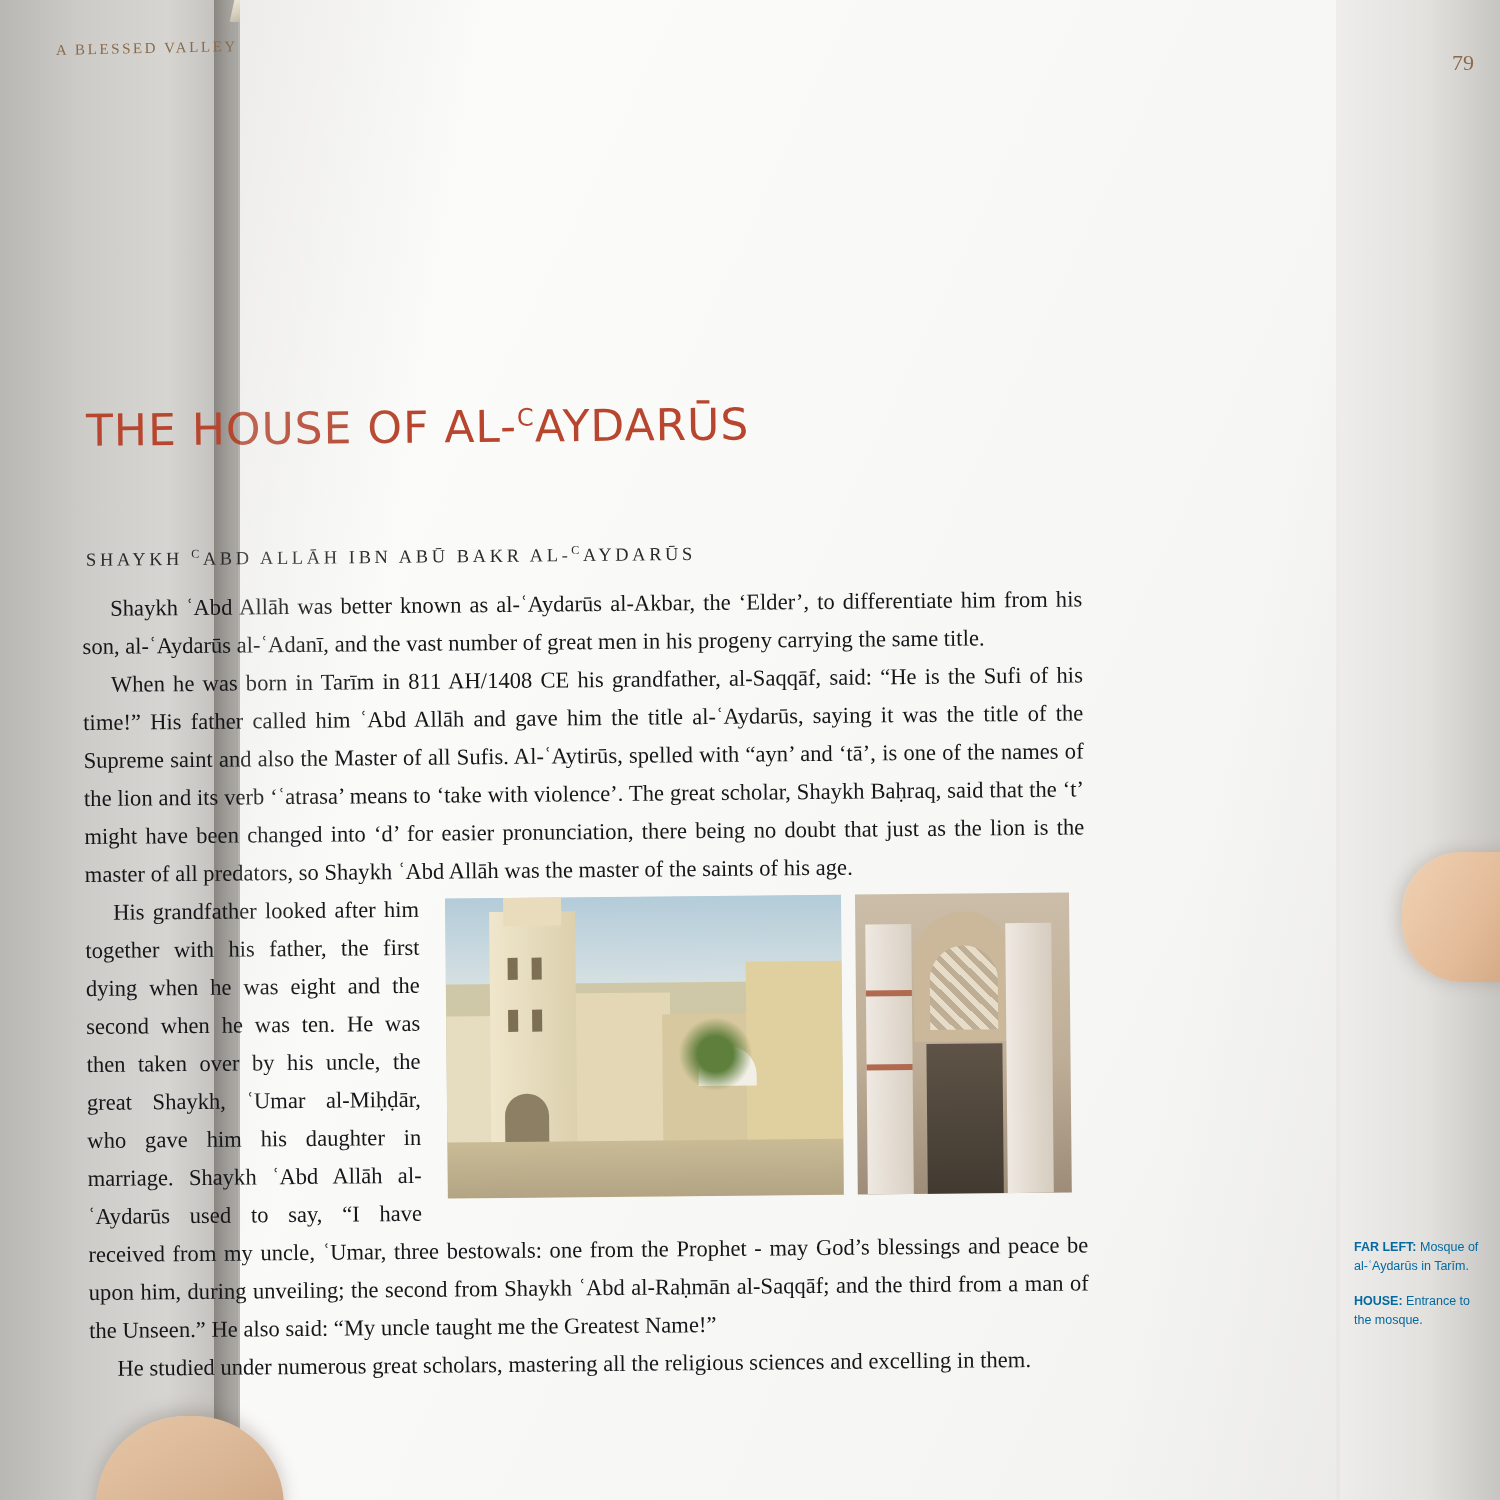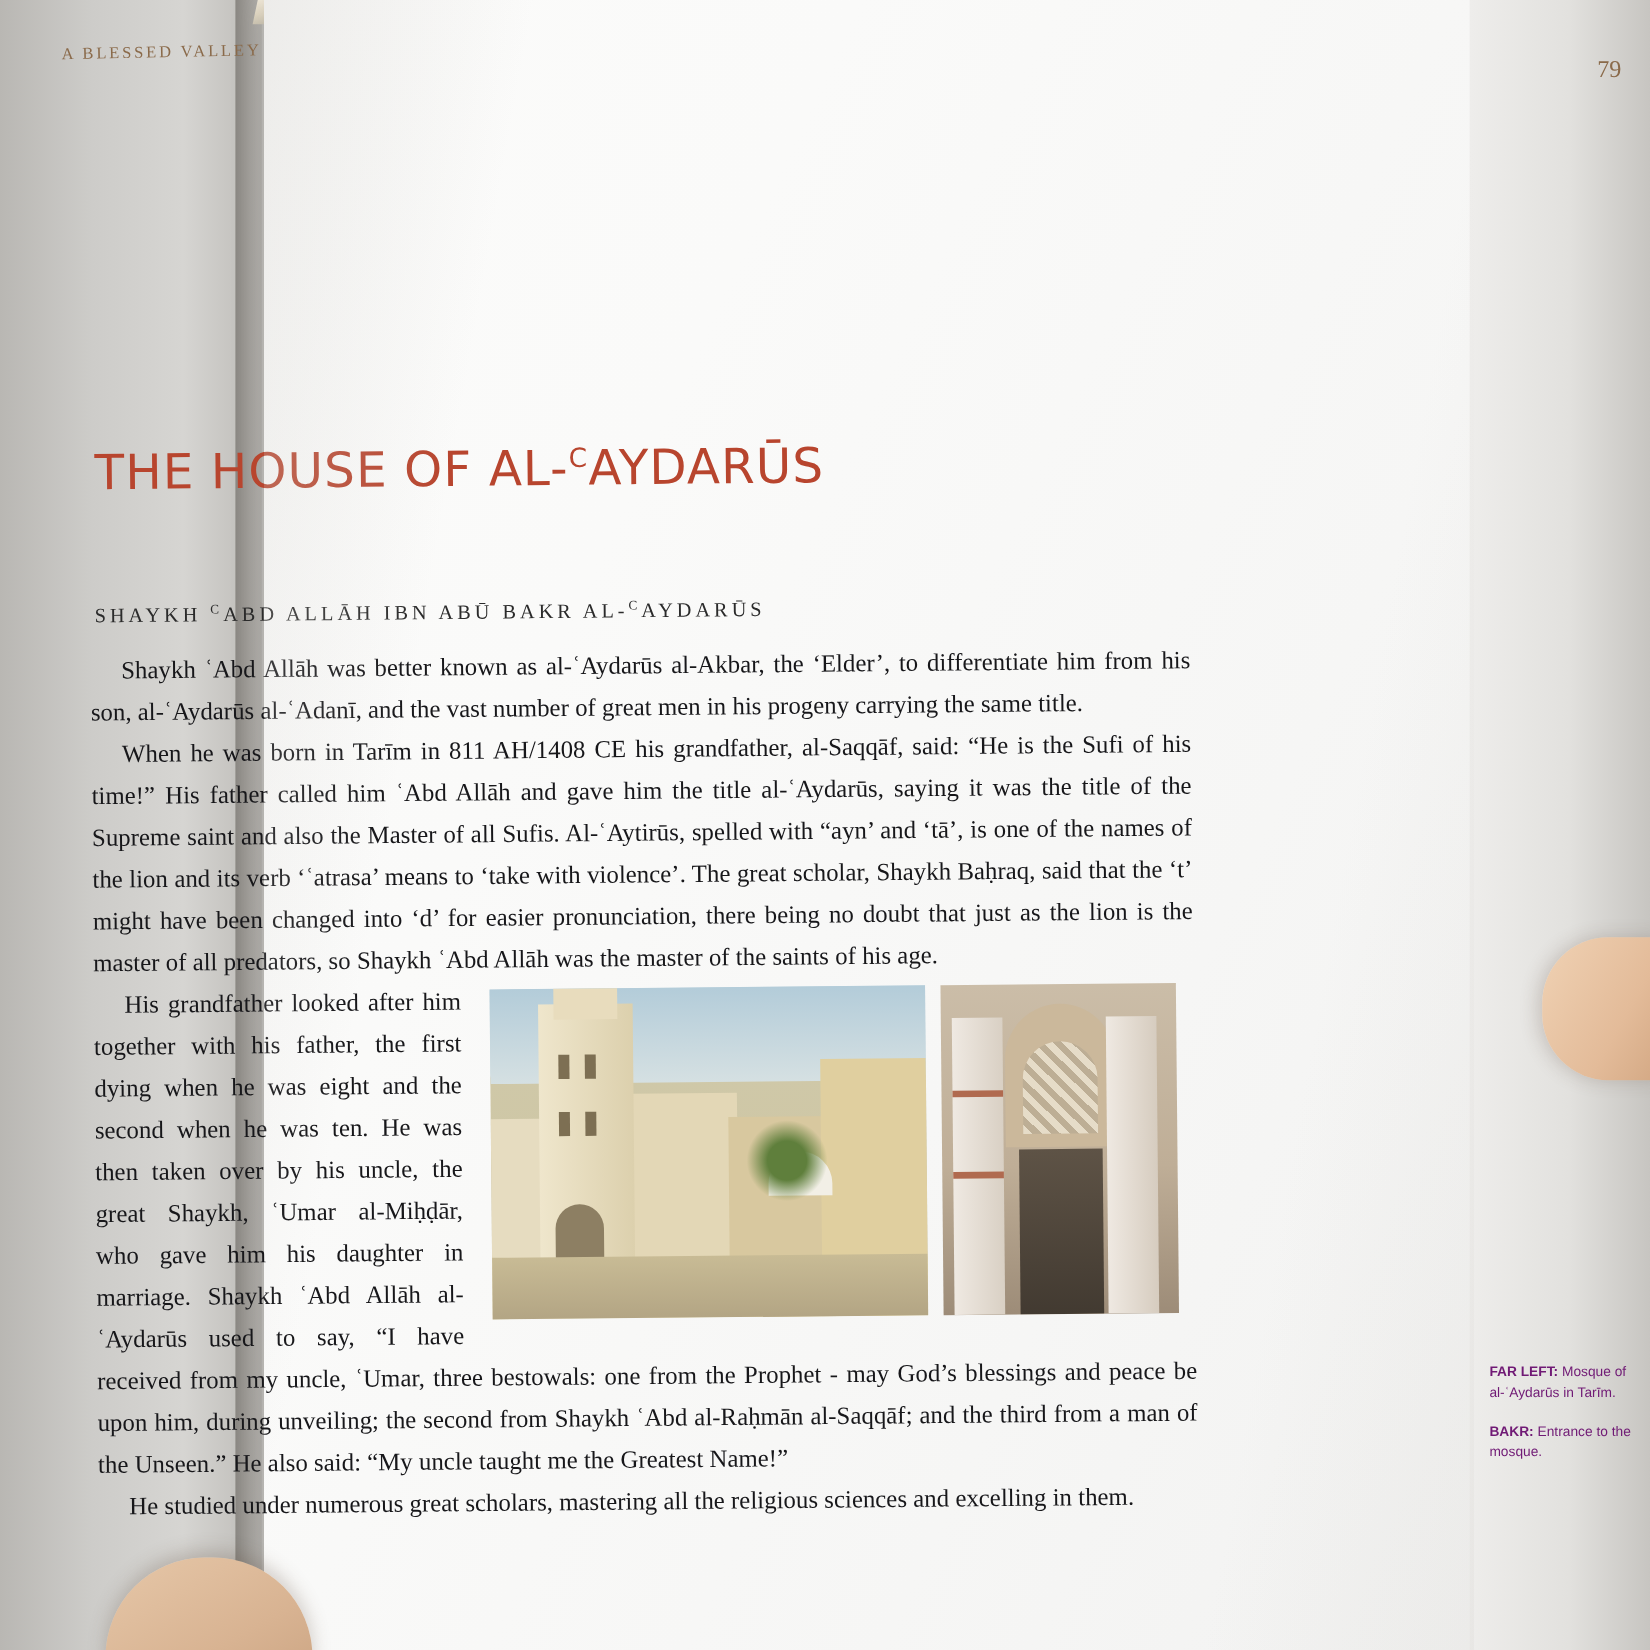--- a/index.html
+++ b/index.html
@@ -199,21 +199,21 @@
   .e-door { position:absolute; left:70px; top:150px; width:76px; height:150px; background:linear-gradient(to bottom,#5e5346,#423a31); }
   .e-band { position:absolute; left:10px; width:46px; height:6px; background:#b06a4f; }
 
   .caption-col {
     position: absolute;
     left: 1354px; top: 1238px;
     width: 130px;
     font-family: "Liberation Sans", sans-serif;
     font-size: 12.5px;
     line-height: 19px;
-    color: #701a75;
+    color: #0369a1;
   }
   .caption-col p { margin: 0 0 16px 0; }
   .caption-col b { font-weight: 700; }
 </style>
 </head>
 <body>
 
 <div id="page">
 
   <div class="left-page-edge"></div>
@@ -272,20 +272,20 @@
         </div>
 
         <p class="para">His grandfather looked after him together with his father, the first dying when he was eight and the second when he was ten. He was then taken over by his uncle, the great Shaykh, ʿUmar al-Miḥḍār, who gave him his daughter in marriage. Shaykh ʿAbd Allāh al-ʿAydarūs used to say, “I have received from my uncle, ʿUmar, three bestowals: one from the Prophet - may God’s blessings and peace be upon him, during unveiling; the second from Shaykh ʿAbd al-Raḥmān al-Saqqāf; and the third from a man of the Unseen.” He also said: “My uncle taught me the Greatest Name!”</p>
         <p class="para">He studied under numerous great scholars, mastering all the religious sciences and excelling in them.</p>
       </div>
     </div>
   </div>
 
   <div class="caption-col">
     <p><b>FAR LEFT:</b><span> Mosque of al-ʿAydarūs in Tarīm.</span></p>
-    <p><b>BAKR:</b><span> Entrance to the mosque.</span></p>
+    <p><b>HOUSE:</b><span> Entrance to the mosque.</span></p>
   </div>
 
   <div class="page-sheen"></div>
   <div class="thumb"></div>
   <div class="finger"></div>
 
 </div>
 
 </body></html>

